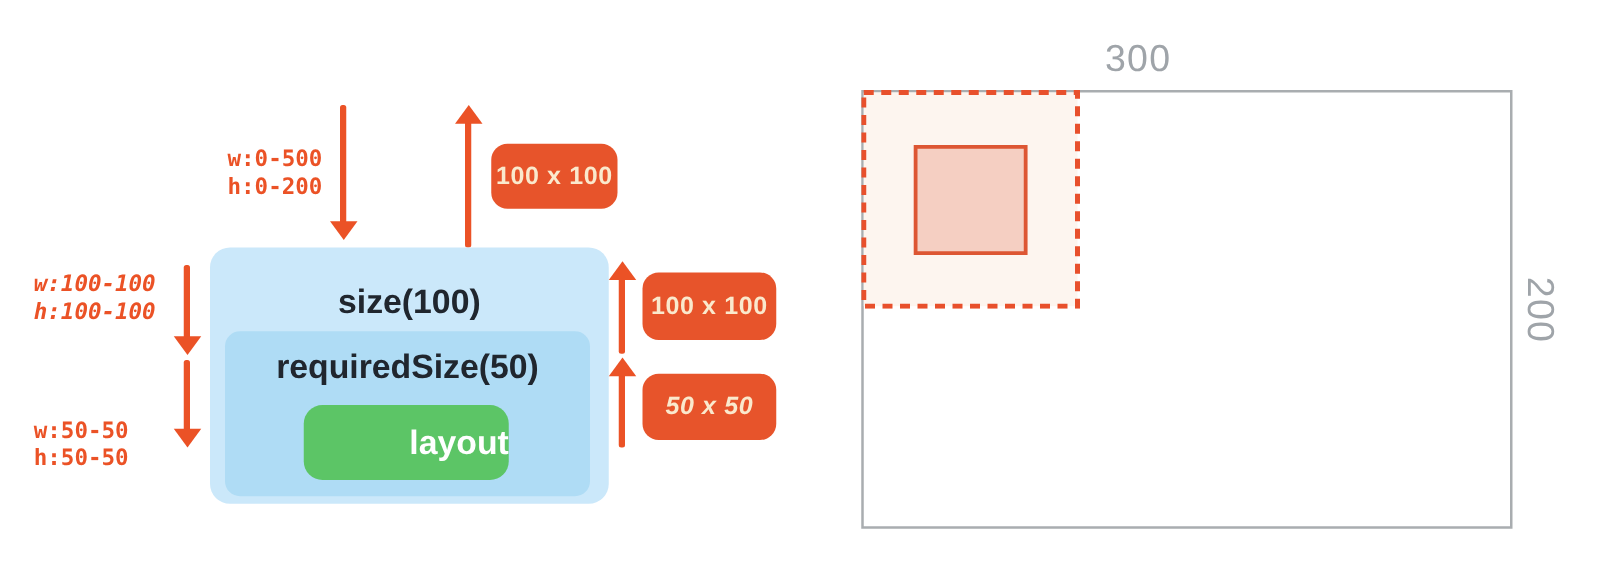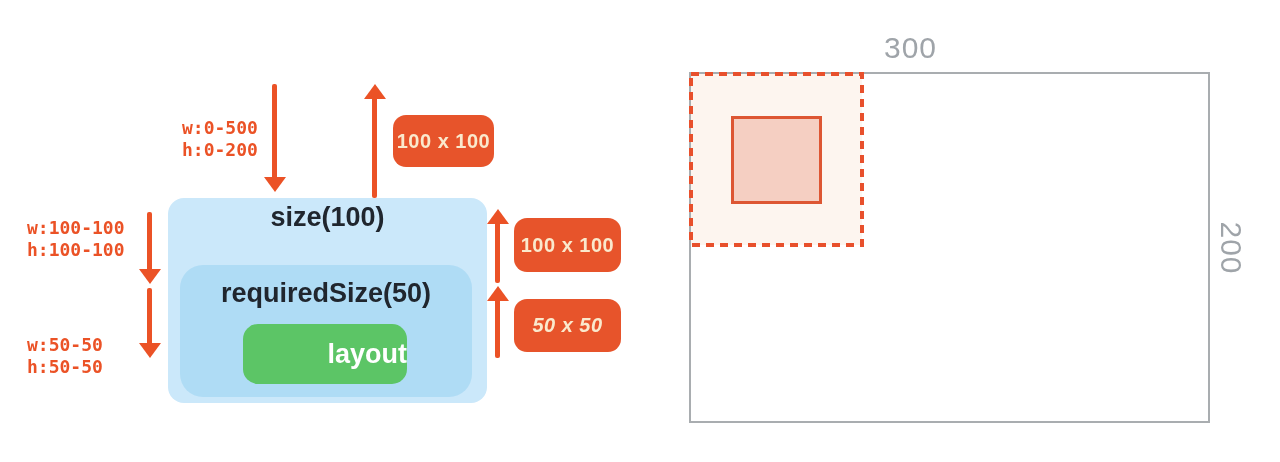--- a/index.html
+++ b/index.html
@@ -36,30 +36,30 @@
   .arrow.down .head{bottom:0;border-top:15px solid var(--accent);}
   .arrow.up .head{top:0;border-bottom:15px solid var(--accent);}
   
   .badge{
     position:absolute;background:var(--badge);color:var(--badgeText);
     border-radius:13px;display:flex;align-items:center;justify-content:center;
     font-size:20px;font-weight:700;letter-spacing:.5px;
   }
   
   .outer-box{position:absolute;left:168px;top:198px;width:319px;height:205px;background:var(--outerBlue);border-radius:16px;}
-  .inner-box{position:absolute;left:180px;top:265px;width:292px;height:132px;background:var(--innerBlue);border-radius:23px;}
+  .inner-box{position:absolute;left:180px;top:265px;width:292px;height:132px;background:var(--innerBlue);border-radius:12px;}
   .layout-box{
     position:absolute;left:243px;top:324px;width:164px;height:60px;background:var(--green);
     border-radius:15px;display:flex;align-items:center;justify-content:flex-end;
     color:#ffffff;font-size:27px;font-weight:700;
   }
   .box-title{
     text-align:center;color:var(--darkText);font-weight:700;font-size:27px;
   }
-  .outer-box .box-title{margin-top:4px;}
+  .outer-box .box-title{margin-top:28px;}
   .inner-box .box-title{margin-top:13px;}
   
   .gray-rect{
     position:absolute;left:689px;top:72px;width:521px;height:351px;
     border:2px solid var(--grayBorder);background:#ffffff;box-sizing:border-box;
   }
   .dim-label{
     position:absolute;color:var(--grayLabel);font-size:30px;font-weight:400;
     letter-spacing:1px;text-align:center;
   }
@@ -100,21 +100,21 @@
     </div>
 
     <div class="inner-box">
       <div class="box-title">requiredSize(50)</div>
     </div>
 
     <div class="layout-box">
       <span>layout</span>
     </div>
 
-    <div class="clabel" style="left:27px;top:217px;">
+    <div class="clabel" style="left:27px;top:217px;font-style:italic;">
       <div>w:100-100</div>
       <div>h:100-100</div>
     </div>
     <div class="arrow down" style="left:139px;top:212px;height:72px;">
       <i class="shaft"></i>
         <i class="head"></i>
     </div>
 
     <div class="clabel" style="left:27px;top:290px;margin-top:44px;">
       <div>w:50-50</div>

